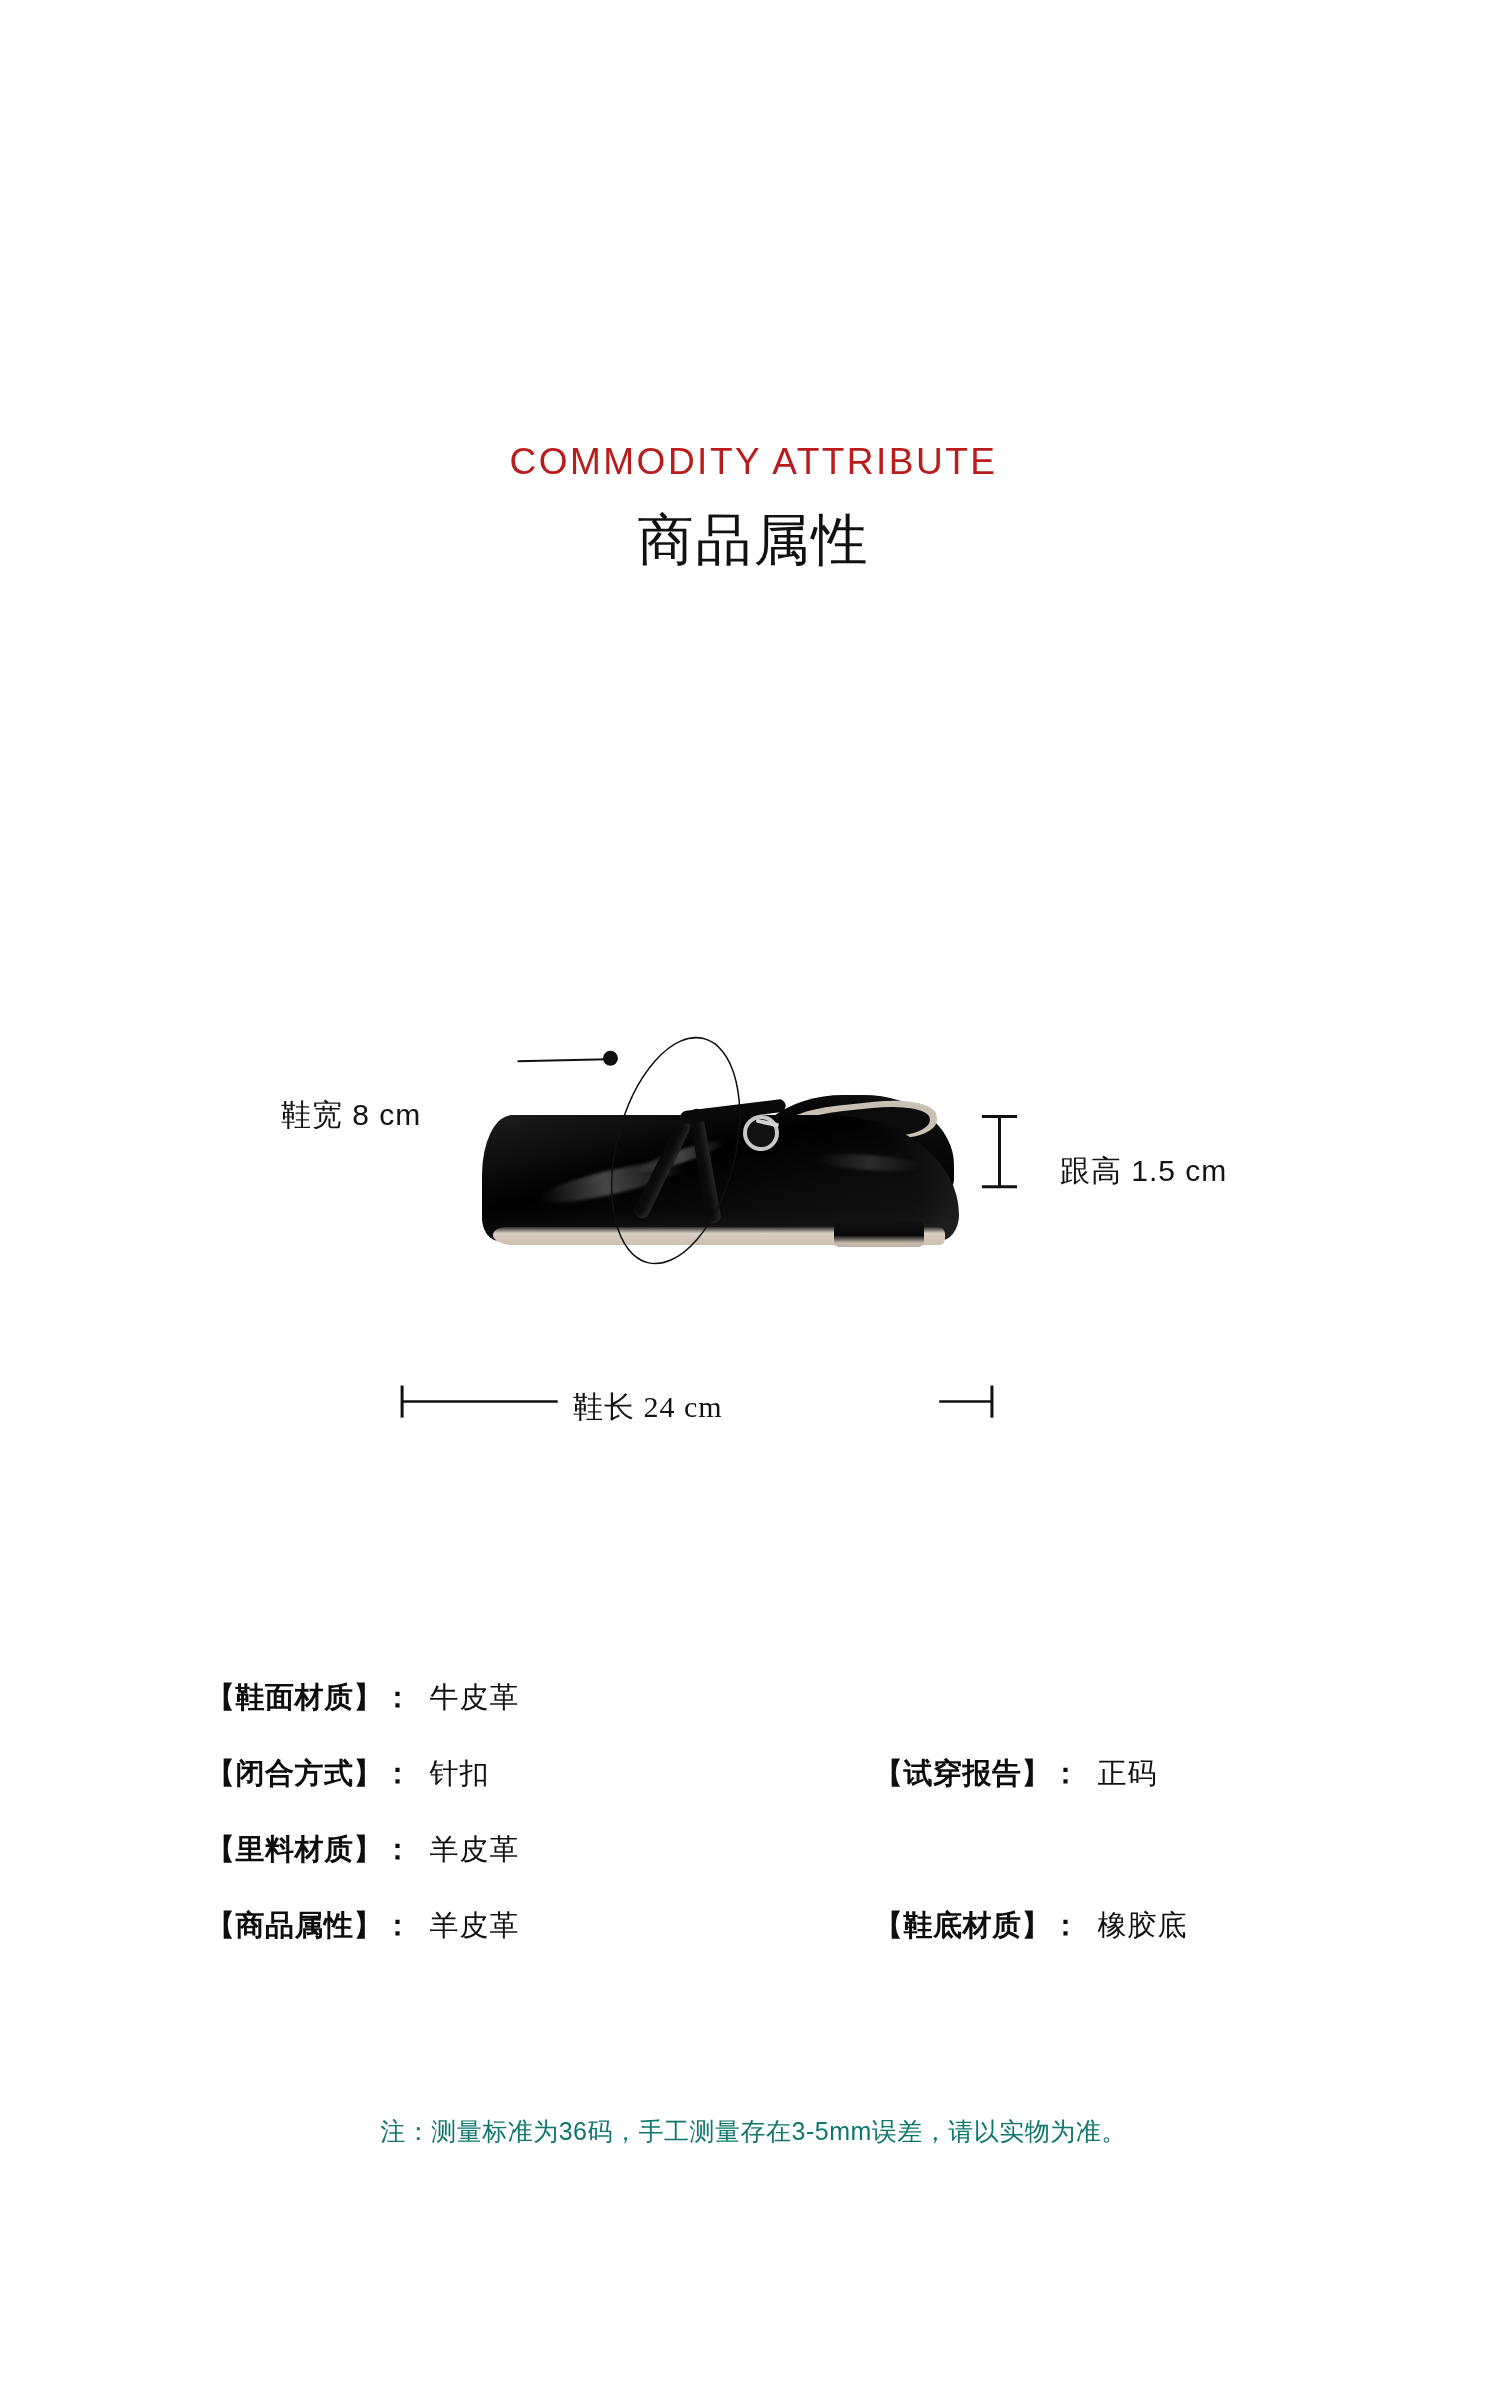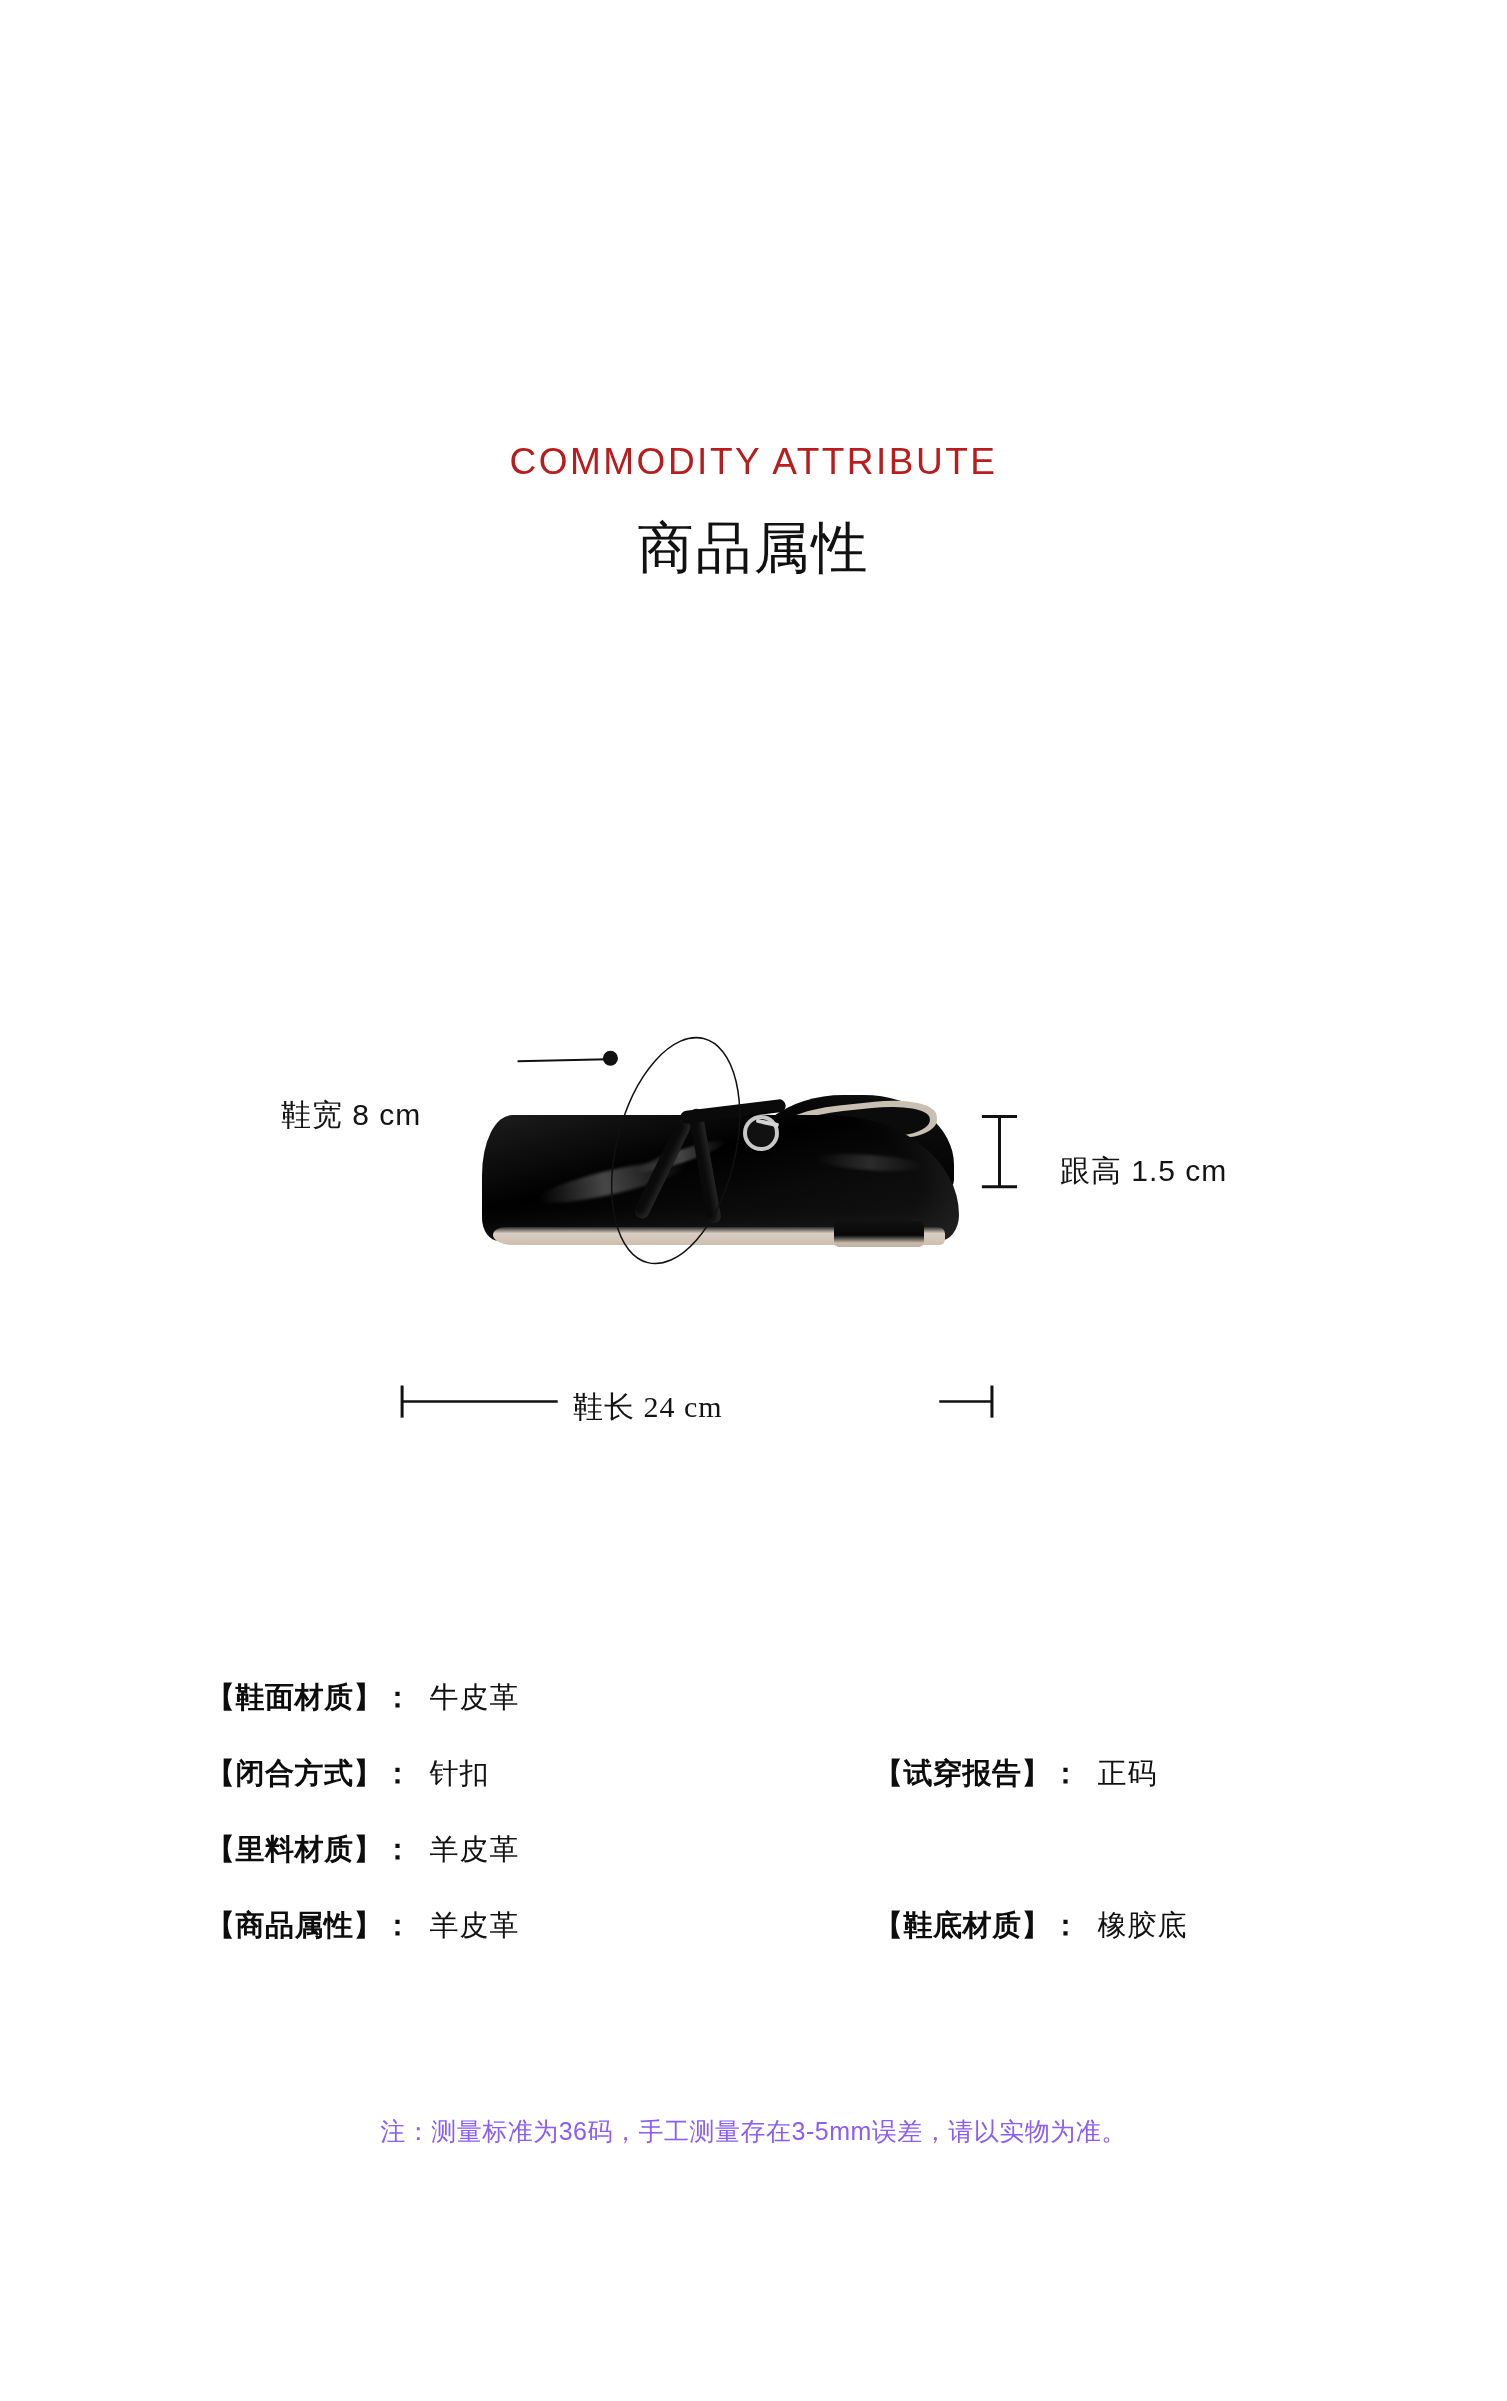--- a/index.html
+++ b/index.html
@@ -25,21 +25,21 @@
     text-align: center;
   }
   .header-en {
     font-size: 37px;
     letter-spacing: 2.5px;
     color: #b91c1c;
     font-weight: 400;
     line-height: 1.1;
   }
   .header-cn {
-    margin-top: 33px;
+    margin-top: 25px;
     font-size: 56px;
     letter-spacing: 2px;
     color: #111111;
     font-weight: 400;
     line-height: 1.15;
   }
 
   
   .figure-area {
     position: absolute;
@@ -264,21 +264,21 @@
   }
 
   
   .footnote {
     position: absolute;
     top: 2115px;
     left: 0;
     width: 1507px;
     text-align: center;
     font-size: 25px;
-    color: #8b5cf6;
+    color: #0f766e;
     letter-spacing: 0.5px;
   }
 </style>
 </head>
 <body>
 
 <div class="header">
   <div class="header-en">COMMODITY ATTRIBUTE</div>
   <div class="header-cn">商品属性</div>
 </div>

